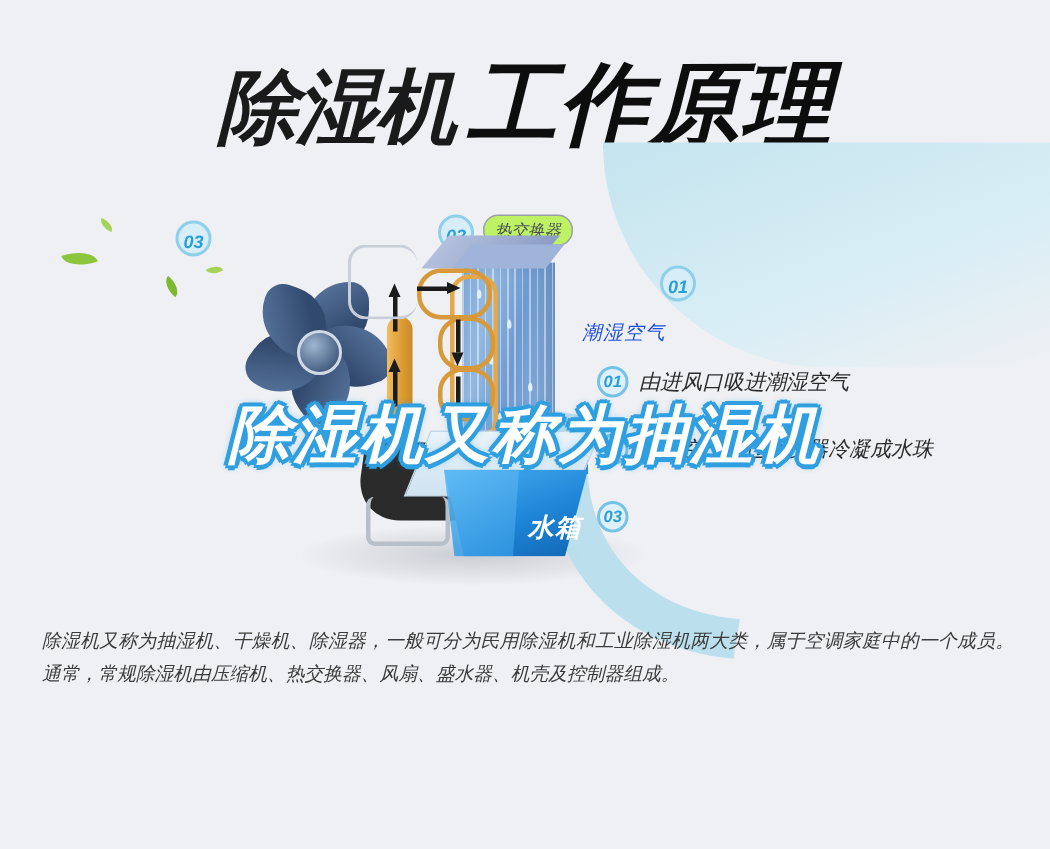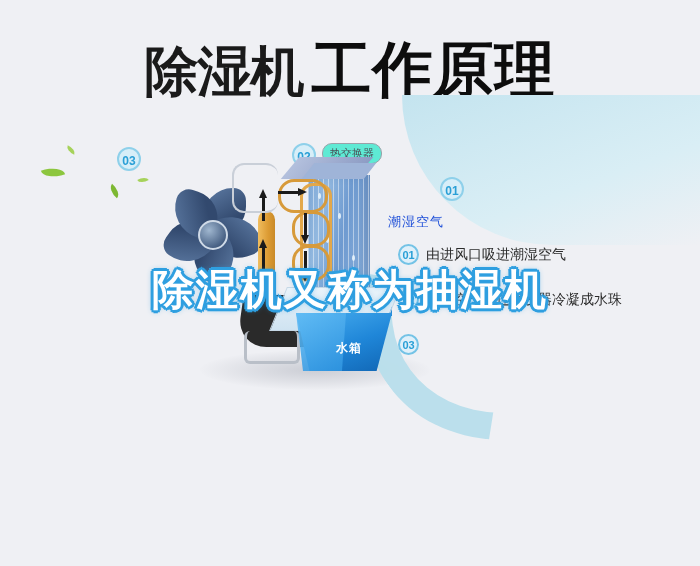--- a/index.html
+++ b/index.html
@@ -3,21 +3,21 @@
 <meta charset="utf-8">
 <style>
   html,body{margin:0;padding:0;}
   body{
     width:700px;height:566px;
     background:#eff0f4;
     font-family:"Liberation Sans","DejaVu Sans",sans-serif;
     overflow:hidden;
     position:relative;
   }
-  #page{position:relative;width:619px;height:566px;background:#eff0f4;}
+  #page{position:relative;width:619px;height:566px;background:#eff0f4;font-style:italic;}
 
   
   .title-wrap{
     position:absolute;left:0;top:30px;width:700px;
     text-align:center;white-space:nowrap;
   }
   .title-a{
     font-size:54px;font-weight:bold;color:#1a1a1a;
     letter-spacing:-1px;
     font-family:"DejaVu Sans","Liberation Sans",sans-serif;
@@ -112,21 +112,21 @@
     position:absolute;width:24px;height:24px;border-radius:50%;
     background:#d7eef8;color:#2a9fd6;border:2px solid #8ed0ea;
     font-size:12px;font-weight:bold;line-height:24px;text-align:center;
     box-sizing:border-box;
   }
 
   
   .callout{
     position:absolute;left:322px;top:18px;
     padding:2px 7px;border:1.5px solid #9aa0a8;border-radius:10px;
-    background:#5eead4;color:#4a4f57;font-size:11px;white-space:nowrap;
+    background:#bef264;color:#4a4f57;font-size:11px;white-space:nowrap;
   }
   .callout .stem{
     position:absolute;left:22px;bottom:-12px;width:0;height:0;
     border-left:5px solid transparent;border-right:5px solid transparent;
     border-top:12px solid #9aa0a8;
   }
 
   
   .label-humid{
     position:absolute;left:388px;top:88px;
@@ -207,21 +207,21 @@
     background:linear-gradient(160deg,#4aaff0 0%,#1f86d8 55%,#1166b4 100%);
     clip-path:polygon(0% 0%,100% 0%,84% 100%,14% 100%);
   }
   .tank-face{
     position:absolute;left:66px;top:178px;width:50px;height:58px;
     background:linear-gradient(150deg,#63bdf5,#2e94e0);
     clip-path:polygon(0% 0%,100% 0%,92% 100%,14% 100%);
     opacity:.9;
   }
   .tank-label{
-    position:absolute;left:106px;top:205px;color:#fff;font-size:12px;font-weight:bold;letter-spacing:1px;
+    position:absolute;left:122px;top:205px;color:#fff;font-size:17px;font-weight:bold;letter-spacing:1px;
   }
   .coil-bottom{
     position:absolute;left:14px;top:196px;width:50px;height:30px;
     border:3px solid #b9bfc8;border-radius:6px;border-top:none;
   }
 
   
   .overlay-title{
     position:absolute;left:0;top:262px;width:700px;text-align:center;
     font-size:42px;font-weight:bold;color:#ffffff;
@@ -347,15 +347,16 @@
       <span class="step-text">潮湿空气经过蒸发器冷凝成水珠</span>
     </div>
     <div class="step">
       <span class="step-badge">03</span>
     </div>
   </div>
 
   <div class="overlay-title">除湿机又称为抽湿机</div>
 
   <div class="copy">
+    <p class="para">除湿机又称为抽湿机、干燥机、除湿器，一般可分为民用除湿机和工业除湿机两大类，属于空调家庭中的一个成员。通常，常规除湿机由压缩机、热交换器、风扇、盛水器、机壳及控制器组成。</p>
   </div>
 
 </div>
 
 </body></html>

